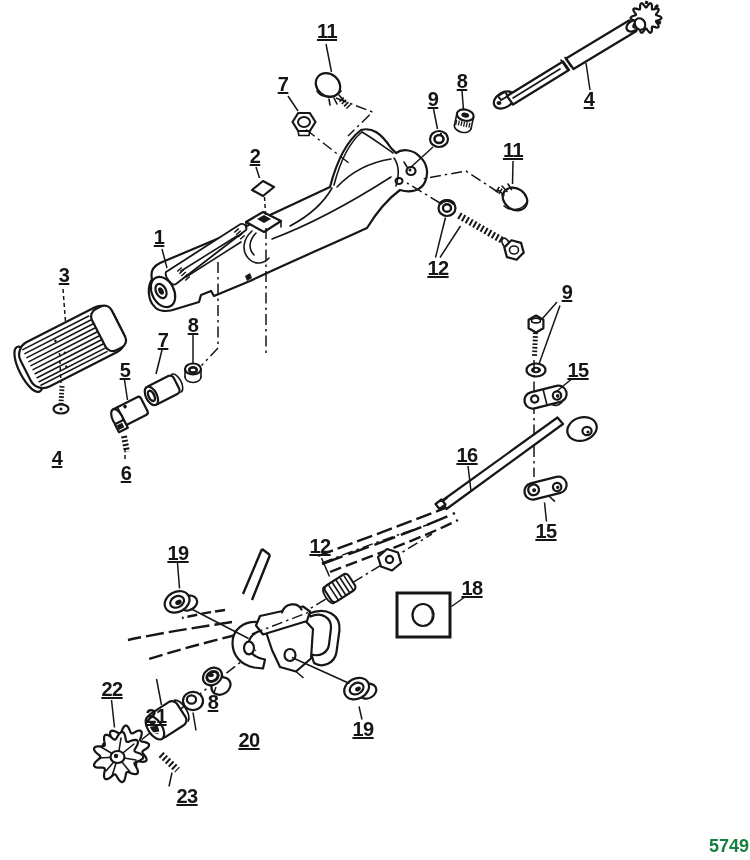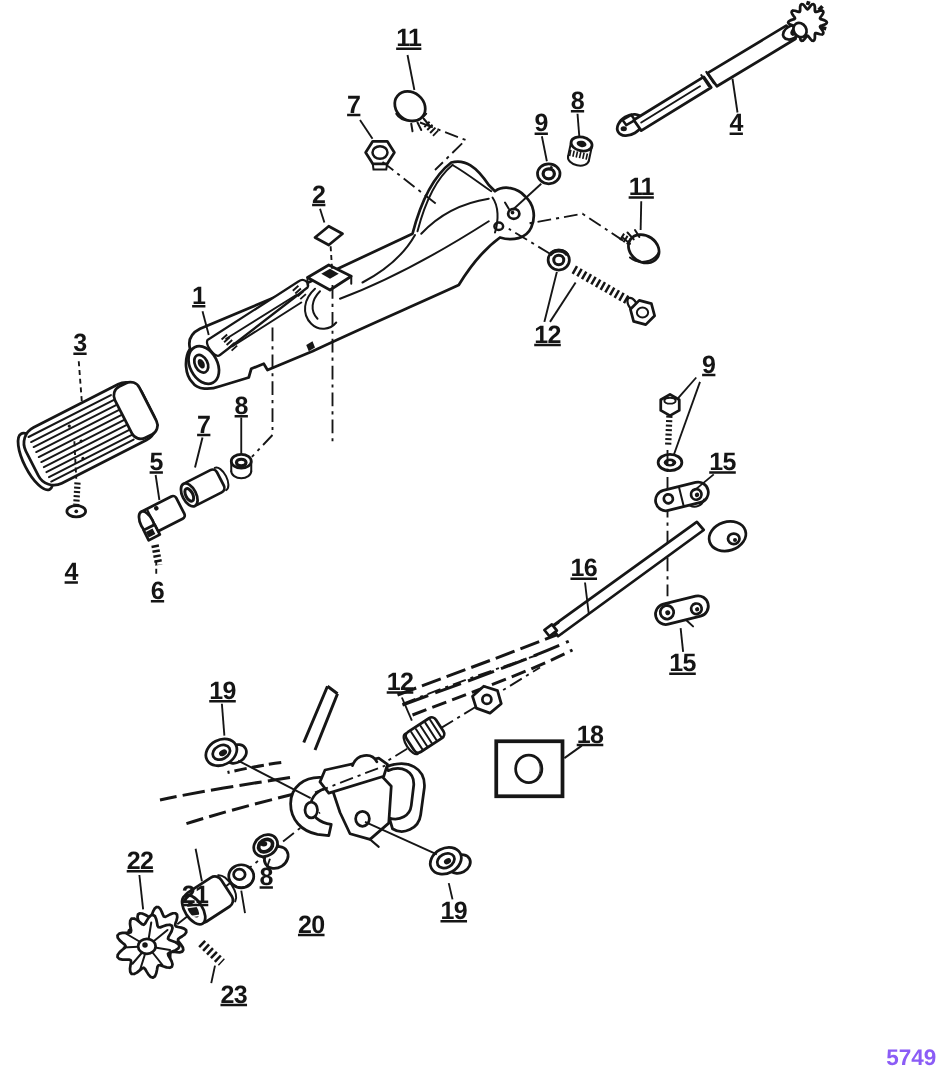--- a/index.html
+++ b/index.html
@@ -1,21 +1,21 @@
 <!DOCTYPE html>
 <html><head>
 <meta charset="utf-8">
 <style>
   html,body{margin:0;padding:0;background:#ffffff;}
   .stage{position:relative;width:750px;height:860px;background:#ffffff;overflow:hidden;
          font-family:"Liberation Sans",sans-serif;}
   .stage svg{position:absolute;left:0;top:0;}
   .callout{position:absolute;transform:translate(-50%,-50%);font-weight:bold;font-size:20px;
            color:#151515;letter-spacing:-0.5px;line-height:1;white-space:nowrap;text-decoration:underline;}
-  .drawing-number{position:absolute;right:1px;top:836px;font-weight:bold;font-size:18px;color:#8b5cf6;}
+  .drawing-number{position:absolute;right:1px;top:836px;font-weight:bold;font-size:18px;color:#15803d;}
   
   .o{fill:#fff;stroke:#161616;stroke-width:2.2;stroke-linejoin:round;stroke-linecap:round;}
   .o1{fill:#fff;stroke:#161616;stroke-width:1.8;stroke-linejoin:round;stroke-linecap:round;}
   .d{fill:none;stroke:#161616;stroke-width:1.6;stroke-linecap:round;}
   .dk{fill:#161616;stroke:none;}
   .rim{fill:#fff;stroke:#161616;stroke-width:2.2;}
   .cl{fill:none;stroke:#161616;stroke-width:1.5;stroke-dasharray:11 4 2.5 4;}
   .ds{fill:none;stroke:#161616;stroke-width:1.5;stroke-dasharray:4 3;}
   .ldr{fill:none;stroke:#161616;stroke-width:1.5;}
   .cab{fill:none;stroke:#161616;stroke-width:2.4;}

